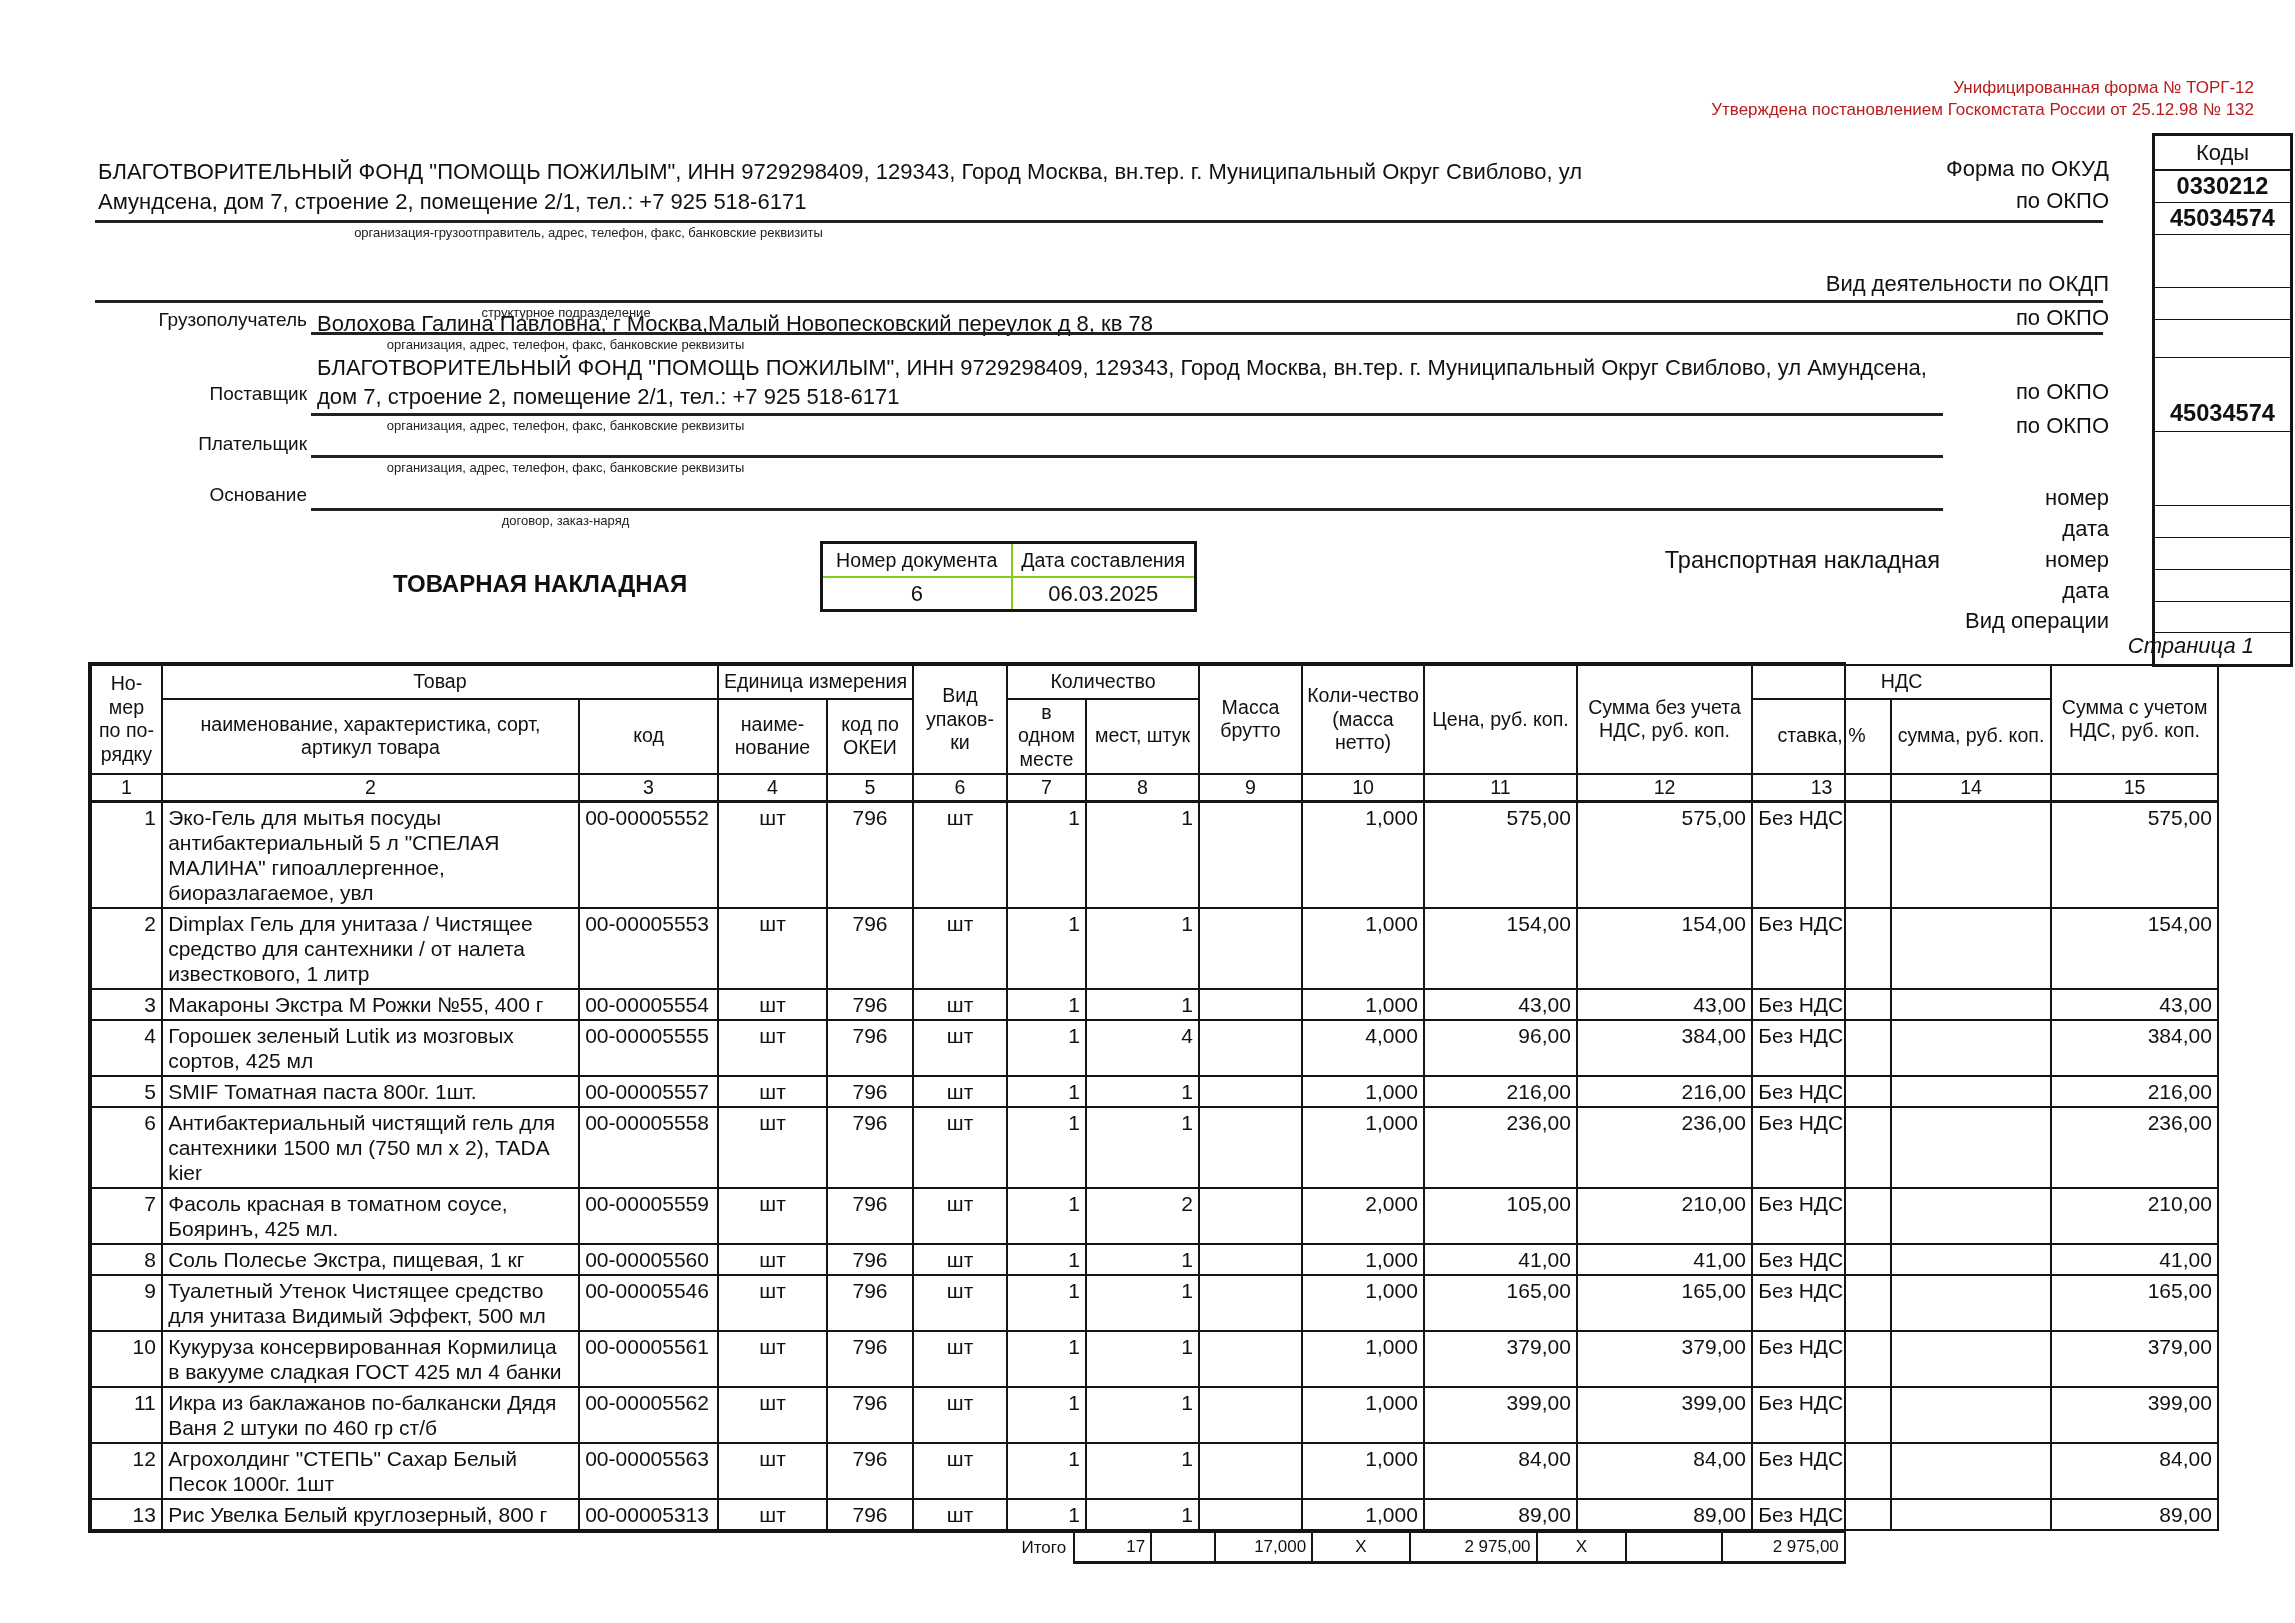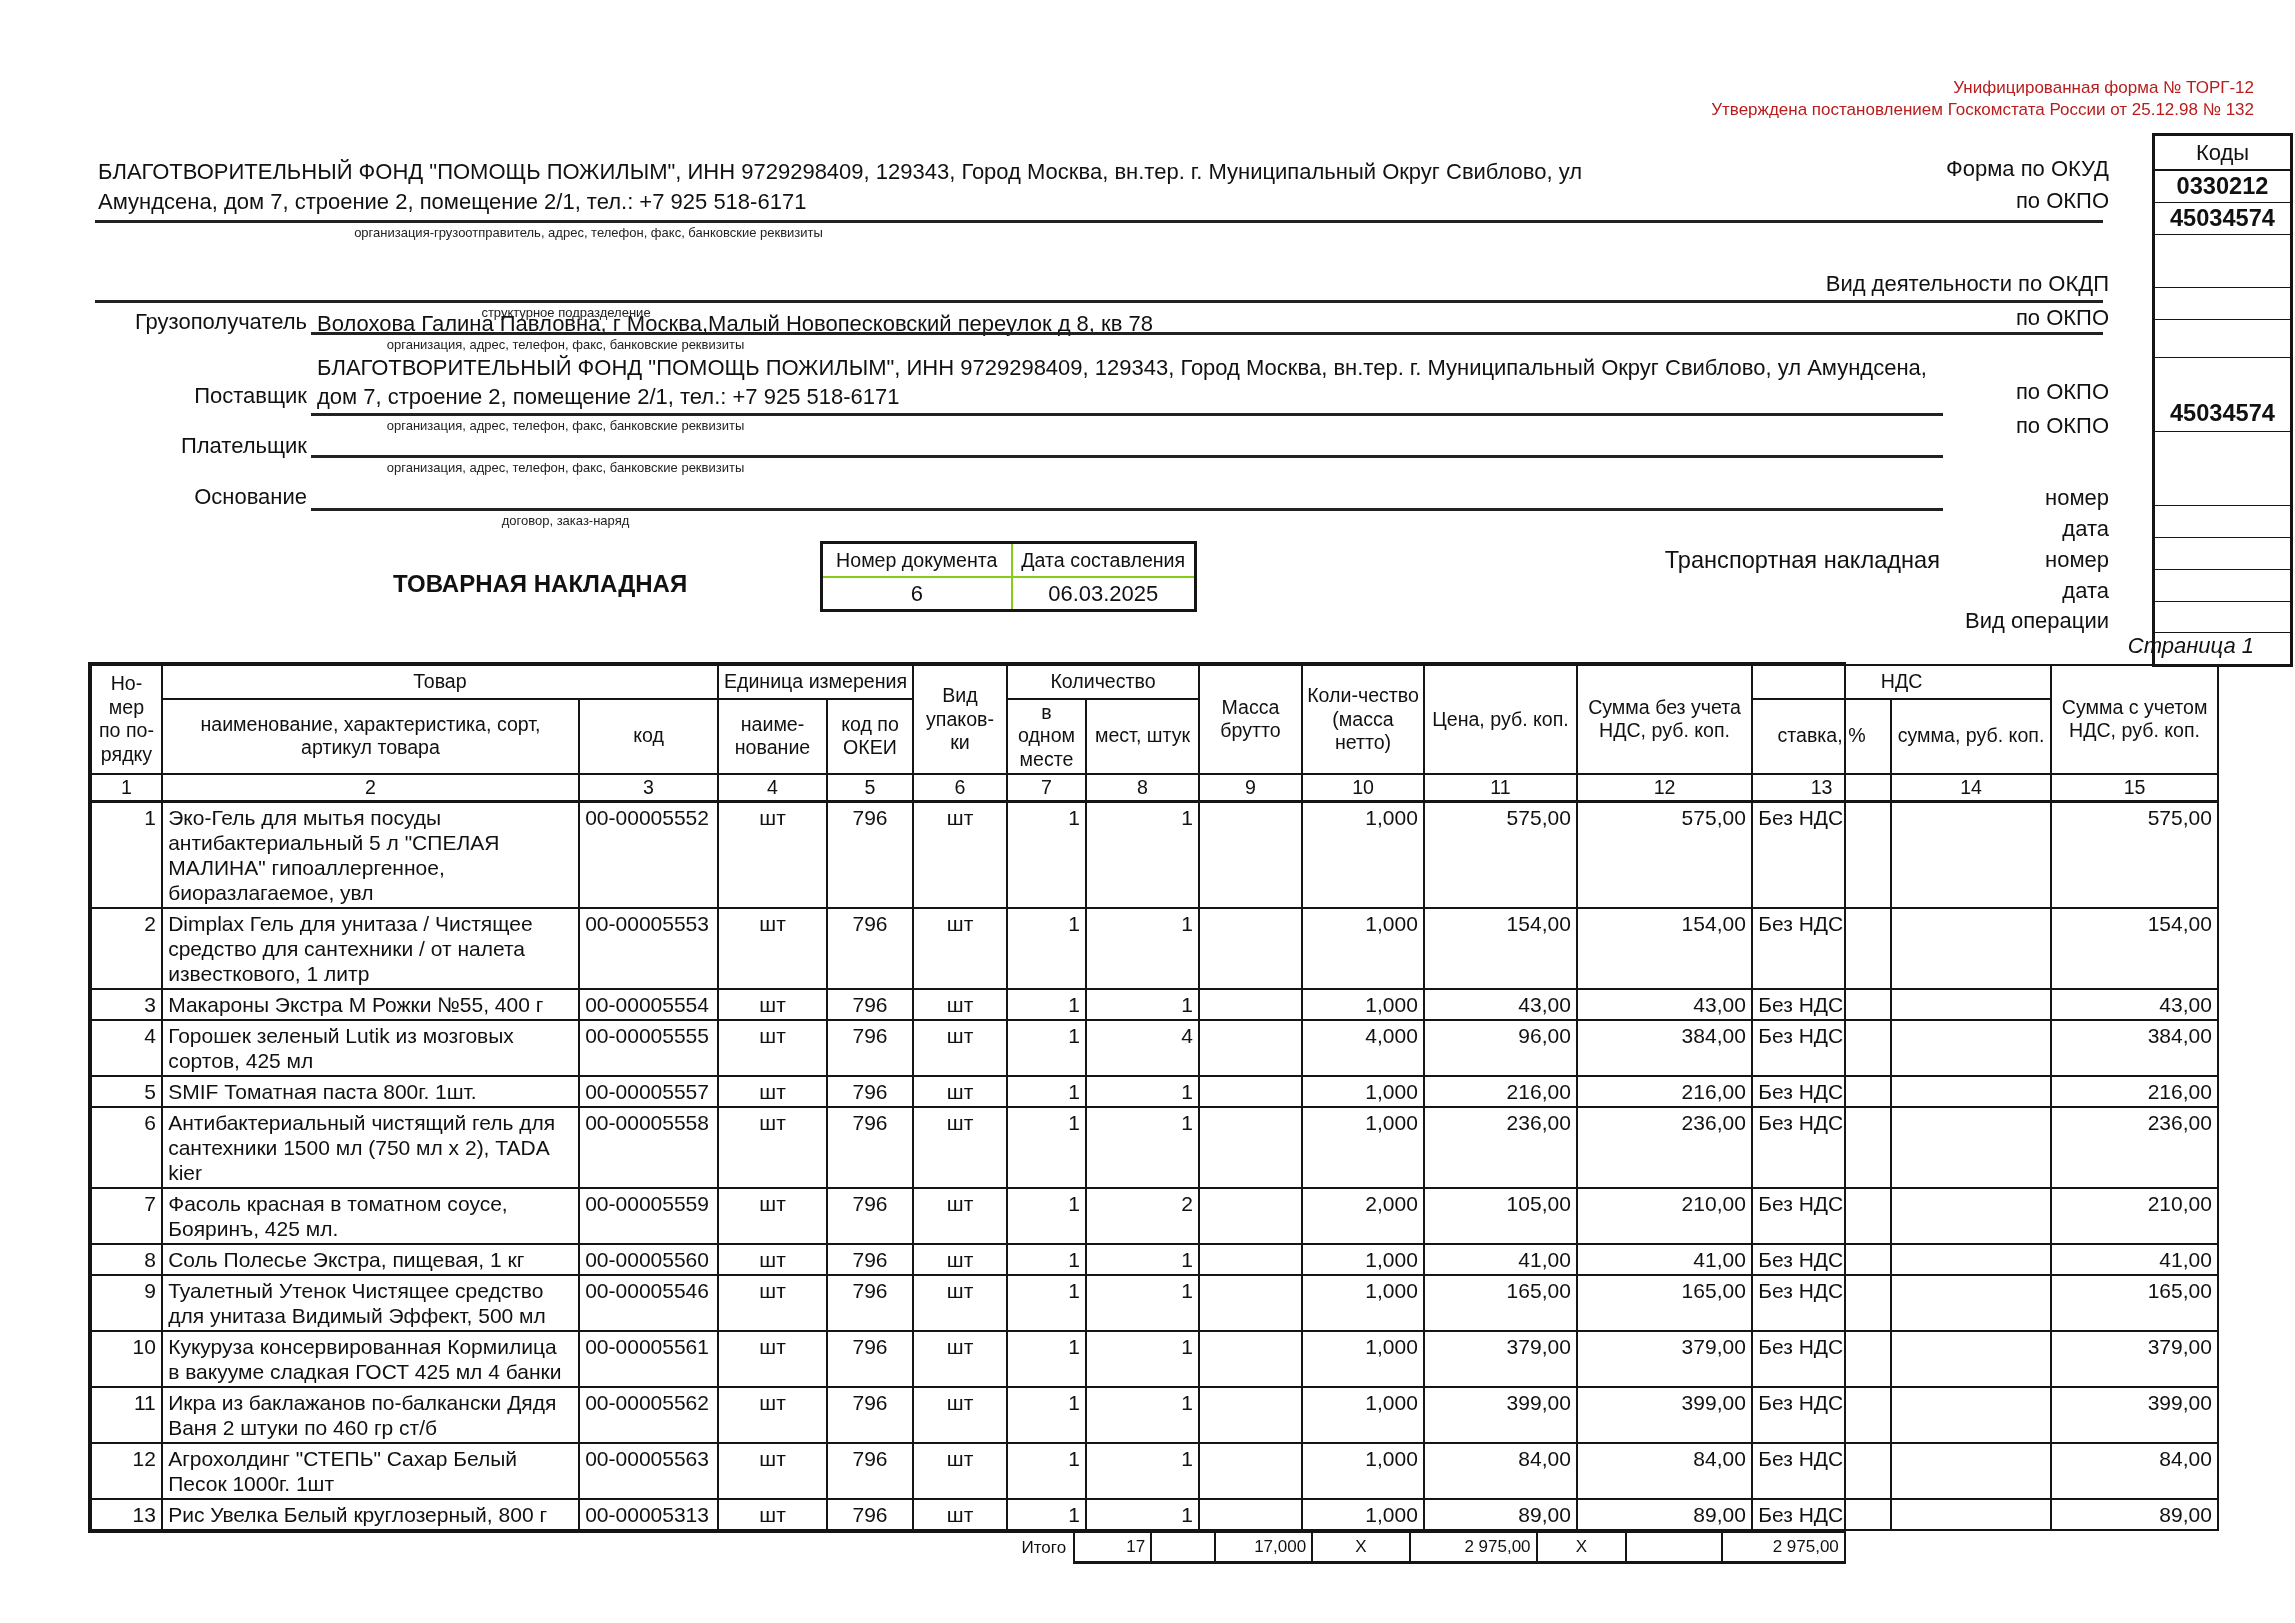--- a/index.html
+++ b/index.html
@@ -3,21 +3,21 @@
 <meta charset="utf-8">
 <style>
   html,body{margin:0;padding:0;background:#fff;}
   .page{position:relative;width:2295px;height:1623px;background:#fff;color:#111;
         font-family:"Liberation Sans", sans-serif;}
   .abs{position:absolute;}
   .meta{right:41px;top:77px;text-align:right;font-size:17px;line-height:22px;color:#b91c1c;}
   .orgline{left:98px;top:157px;width:1492px;font-size:22px;line-height:30px;}
   .rule{height:2.6px;background:#222;}
   .hint{font-size:13px;color:#222;text-align:center;line-height:18.3px;}
-  .flabel{font-size:22px;text-align:right;}
+  .flabel{font-size:19px;text-align:right;}
   .fvalue{font-size:22px;line-height:29px;}
   
   .codes-box{left:2120px;top:133px;width:135px;border:3.3px solid #151515;margin-left:32px;}
   .cb-row{border-bottom:1.3px solid #151515;display:flex;align-items:center;justify-content:center;
           font-size:22px;}
   .cb-row:last-child{border-bottom:none;}
   .cb-title{height:33px;border-bottom:2.6px solid #151515;}
   .cb-bold{font-weight:bold;font-size:23.6px;}
   .cb-tall{align-items:flex-end;padding-bottom:3.9px;}
   .rlabel{position:absolute;left:1586px;width:523px;text-align:right;font-size:22px;line-height:25px;}

